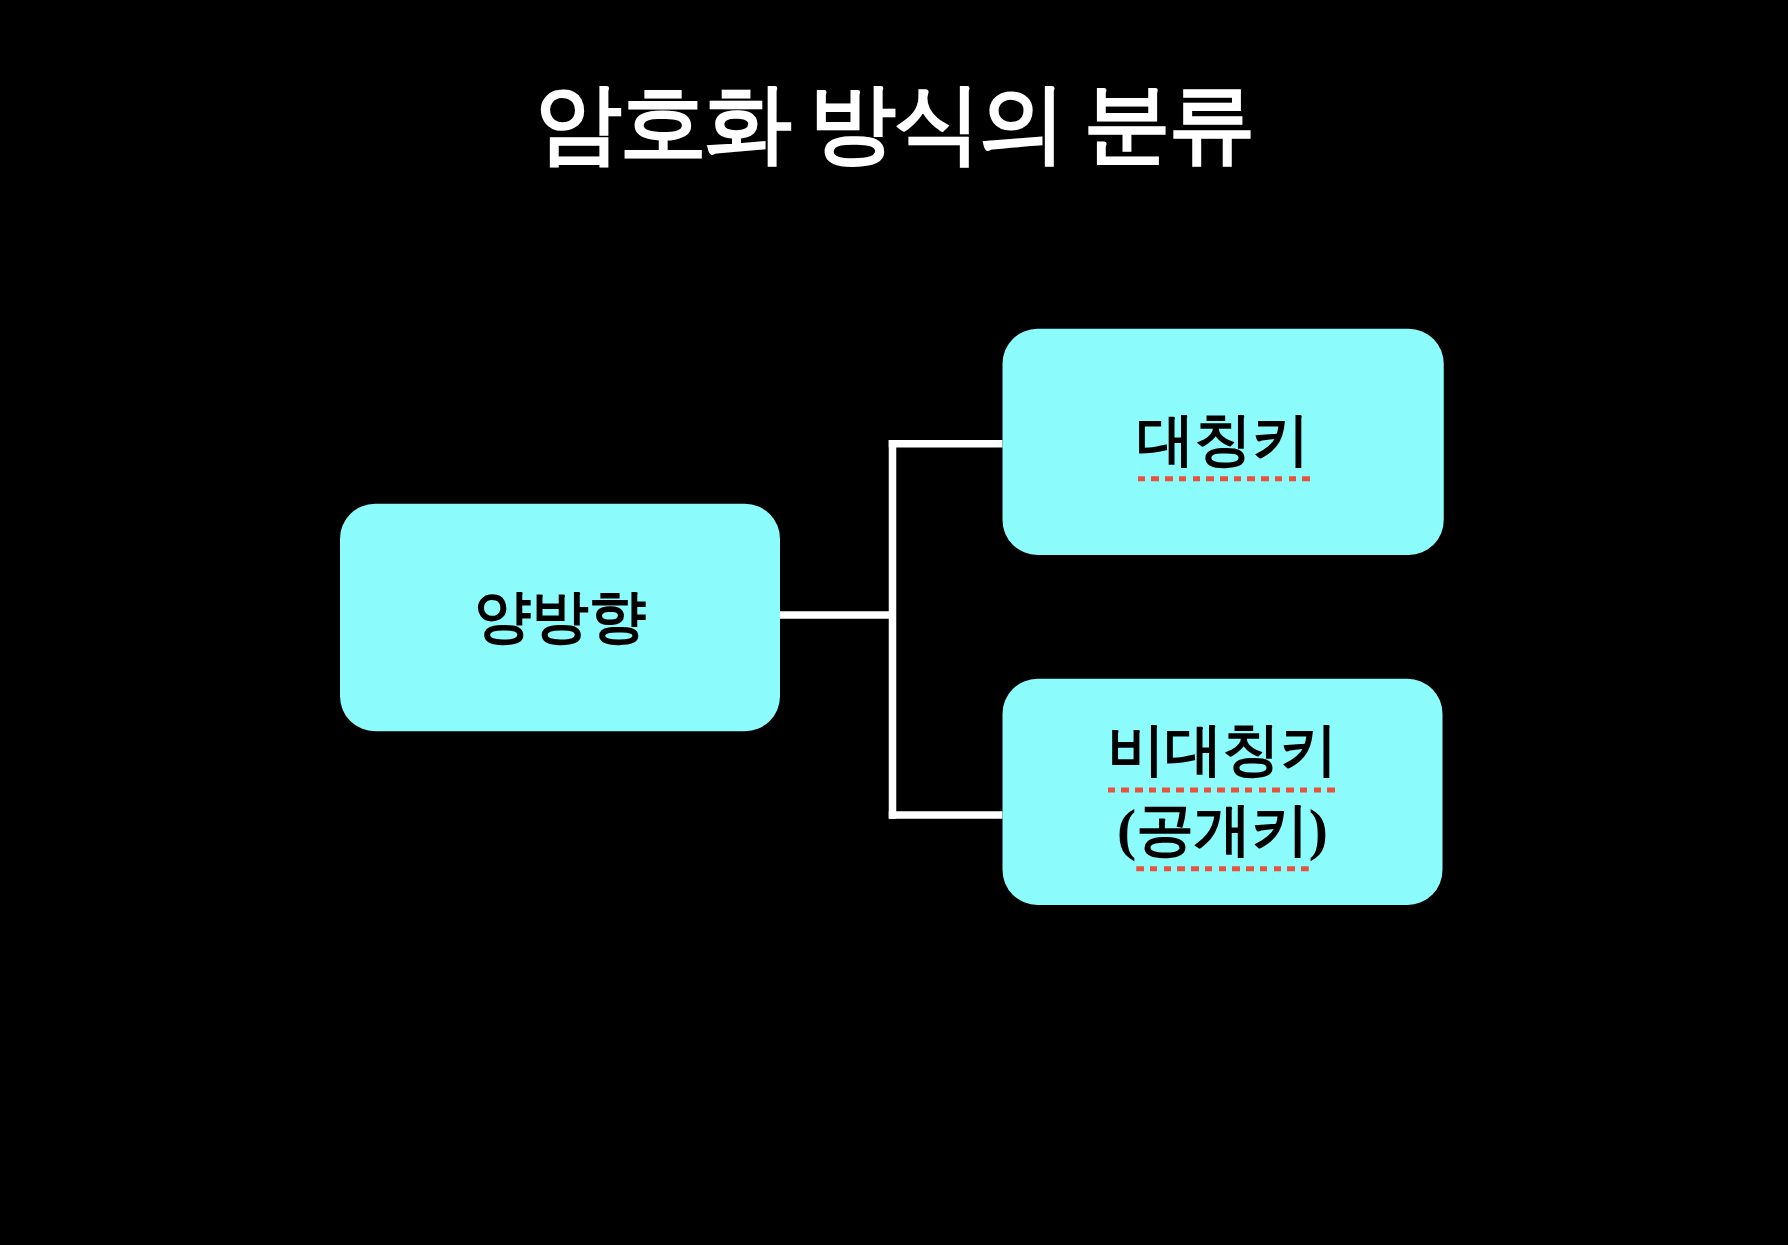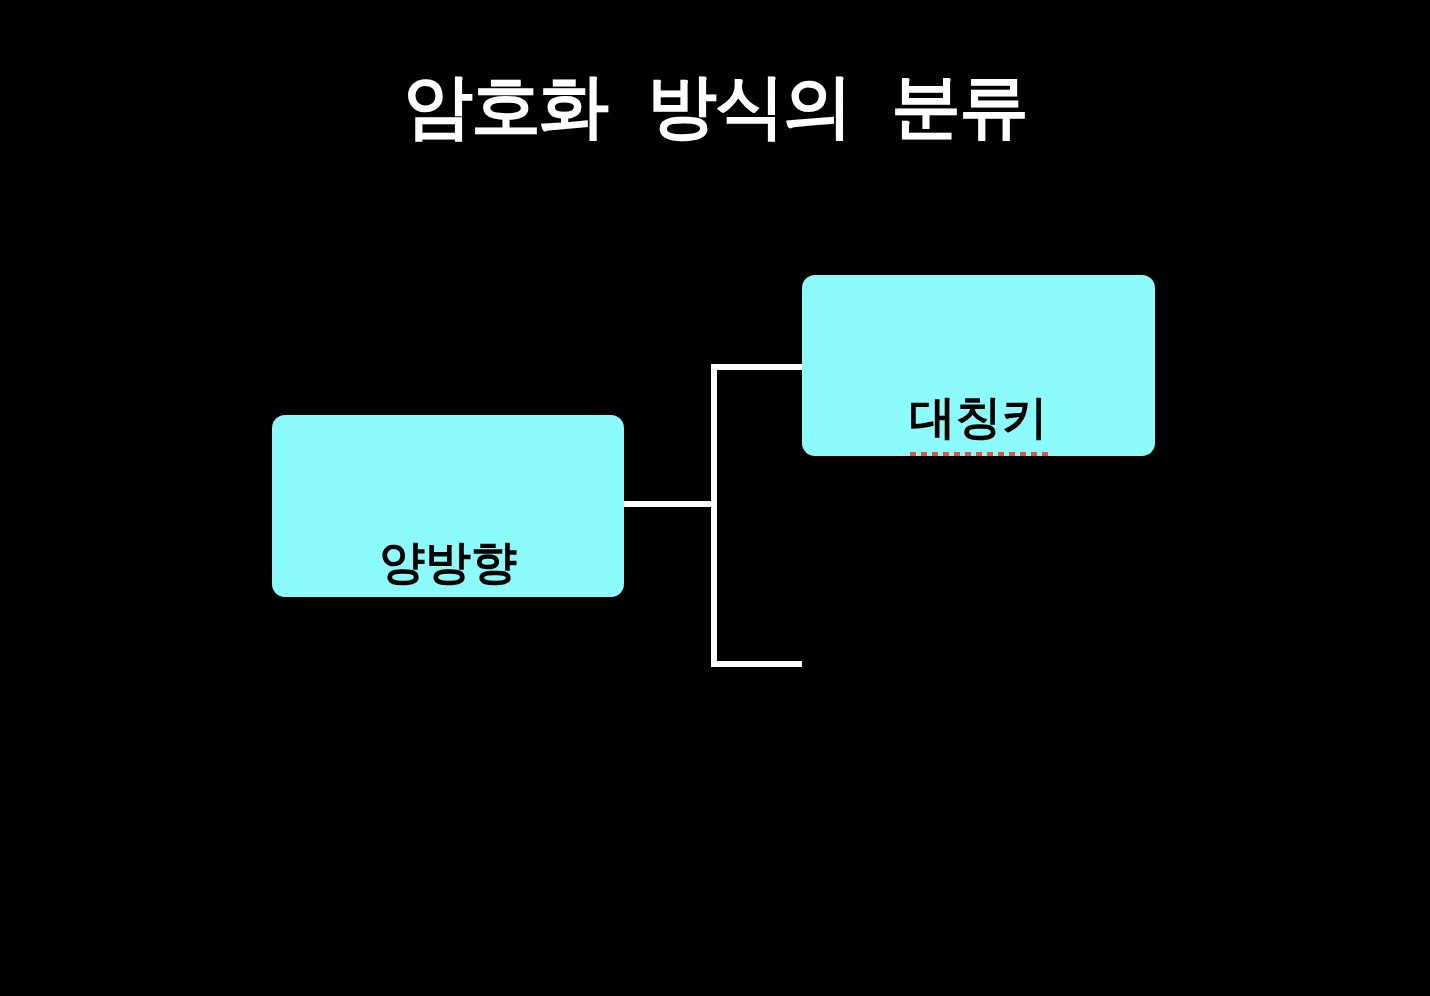--- a/index.html
+++ b/index.html
@@ -6,44 +6,43 @@
     margin: 0;
     padding: 0;
     background: #000;
   }
   .canvas {
     position: relative;
     width: 1430px;
     height: 920px;
     overflow: hidden;
     background: var(--bg, #000000);
-    font-family: Liberation Mono, monospace;
-    margin-top: 12px;
+    font-family: Liberation Serif, serif;
   }
   .slide-title {
     position: absolute;
     left: 0;
     top: 62px;
     width: 100%;
     margin: 0;
     text-align: center;
     color: var(--title-text, #ffffff);
     font-size: 70px;
     line-height: 76px;
     font-weight: 900;
     letter-spacing: -2px;
   }
   .node {
     position: absolute;
     background: var(--node-fill, #8CFBFB);
-    border-radius: 13px;
+    border-radius: 28px;
     display: flex;
     flex-direction: column;
     align-items: center;
-    justify-content: flex-end;
+    justify-content: center;
     color: var(--node-text, #000000);
     font-size: 46px;
     font-weight: 800;
     line-height: 1.3;
     text-align: center;
   }
   .node-two-way        { left: 272px; top: 403px; width: 352px; height: 182px; }
   .node-symmetric-key  { left: 802px; top: 263px; width: 353px; height: 181px; }
   .node-asymmetric-key { left: 802px; top: 543px; width: 352px; height: 181px; }
   .node-one-way        { left: 272px; top: 739px; width: 352px; height: 181px; }
@@ -79,15 +78,23 @@
   <div class="connector seg-bot-h"></div>
 
   <div class="node node-two-way">
     <span>양방향</span>
   </div>
 
   <div class="node node-symmetric-key">
     <span class="misspelled">대칭키</span>
   </div>
 
+  <div class="node node-asymmetric-key">
+    <span>
+      <span class="misspelled">비대칭키</span>
+    </span>
+    <span>
+      <span>(</span><span class="misspelled">공개키</span><span>)</span>
+    </span>
+  </div>
 
 
 </div>
 
 </body></html>

